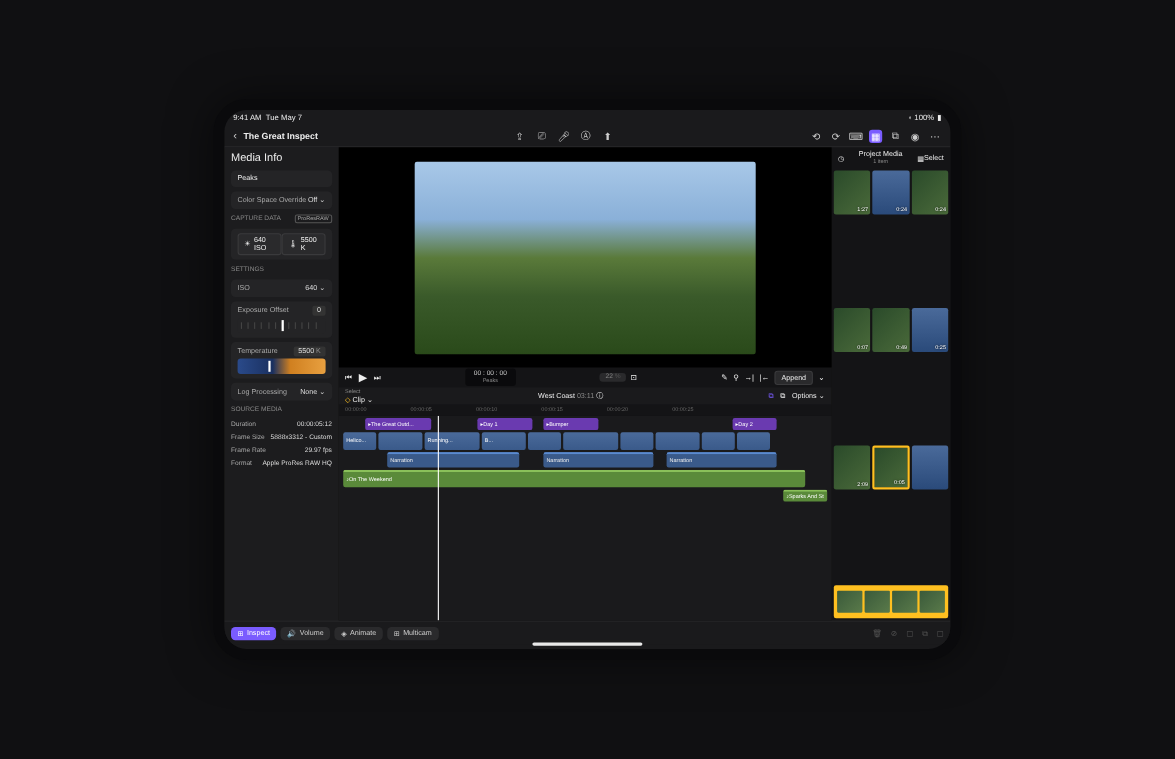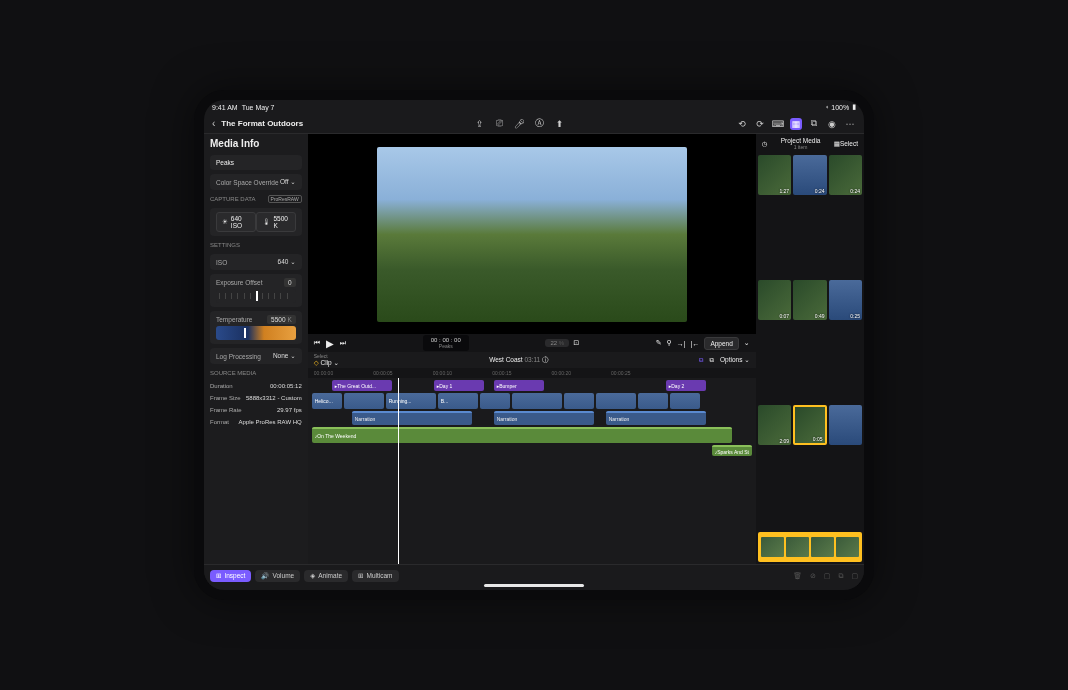--- a/index.html
+++ b/index.html
@@ -12,21 +12,21 @@
 .toolbar{display:flex;align-items:center;justify-content:space-between;padding:3px 8px;height:20px;border-bottom:1px solid #2a2a2c}
 .toolbar-left{display:flex;align-items:center;gap:6px}
 .back-chev{font-size:10px;color:#ccc}
 .title{font-weight:600;font-size:8px}
 .toolbar-center{display:flex;gap:8px;align-items:center}
 .toolbar-right{display:flex;gap:6px;align-items:center}
 .ticon{width:12px;height:12px;display:flex;align-items:center;justify-content:center;color:#ccc;font-size:9px}
 .ticon.active{background:#7a5cff;border-radius:3px;color:#fff}
 .main{display:flex;height:calc(100% - 60px)}
 .inspector{width:156px;background:#1c1c1e;padding:4px 6px;display:flex;flex-direction:column;gap:4px;overflow:hidden}
-.insp-title{font-size:10px;font-weight:700;margin-bottom:2px}
+.insp-title{font-size:10px;font-weight:400;margin-bottom:2px}
 .panel{background:#242426;border-radius:4px;padding:4px 6px;font-size:6.5px}
 .row{display:flex;justify-content:space-between;align-items:center}
 .label{color:#aaa}
 .value{color:#ddd}
 .section-hd{color:#888;font-size:6px;text-transform:uppercase;margin:2px 0}
 .btn-chip{background:#2a2a2c;border:1px solid #3a3a3c;border-radius:3px;padding:2px 5px;display:flex;align-items:center;gap:3px;font-size:6.5px}
 .slider-box{background:#242426;border-radius:3px;height:14px;position:relative;margin-top:2px}
 .slider-ticks{position:absolute;inset:0;display:flex;align-items:center;padding:0 3px}
 .slider-ticks span{flex:1;height:6px;border-left:1px solid #444}
 .slider-thumb{position:absolute;left:50%;top:2px;bottom:2px;width:2px;background:#fff}
@@ -83,21 +83,21 @@
   <div class="status-right">
     <span>⬫</span>
     <span>100%</span>
     <span>▮</span>
   </div>
 </div>
 
 <div class="toolbar">
   <div class="toolbar-left">
     <span class="back-chev">‹</span>
-    <span class="title">The Format Outdoors</span>
+    <span class="title">The Great Inspect</span>
   </div>
   <div class="toolbar-center">
     <span class="ticon">⇪</span>
     <span class="ticon">⎚</span>
     <span class="ticon">🎤︎</span>
     <span class="ticon">Ⓐ</span>
     <span class="ticon">⬆</span>
   </div>
   <div class="toolbar-right">
     <span class="ticon">⟲</span>

